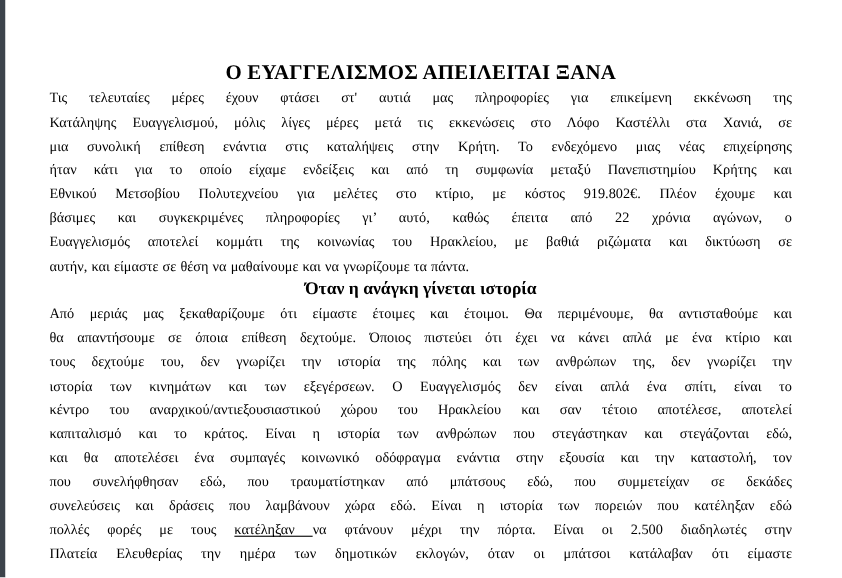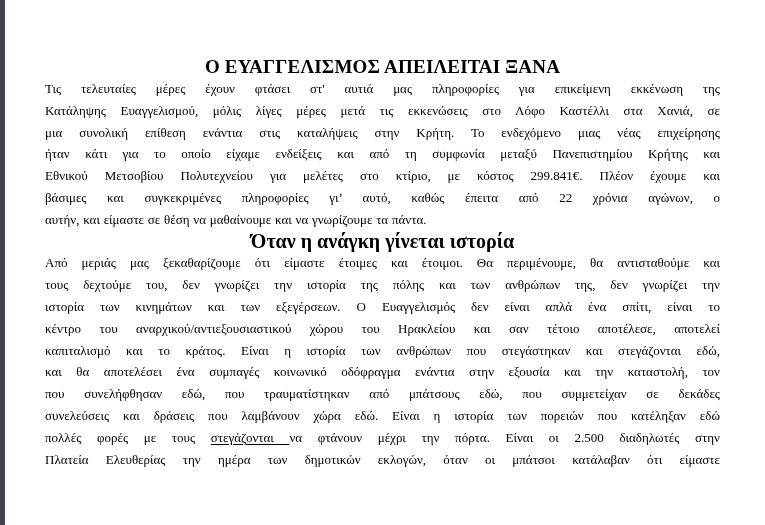--- a/index.html
+++ b/index.html
@@ -37,21 +37,21 @@
     font-weight: bold;
     font-size: 19px;
     line-height: 23px;
     height: 23px;
     text-align: center;
     letter-spacing: 0.2px;
     overflow: hidden;
   }
   .heading-line {
     font-weight: bold;
-    font-size: 20px;
+    font-size: 16px;
     line-height: 21.8px;
     height: 21.8px;
     text-align: center;
     overflow: hidden;
   }
   .text-line {
     font-size: 13px;
     line-height: 21.8px;
     height: 21.8px;
     text-align: justify;
@@ -76,31 +76,33 @@
 <div class="page">
   <div class="title">
       <div class="title-line">Ο ΕΥΑΓΓΕΛΙΣΜΟΣ ΑΠΕΙΛΕΙΤΑΙ ΞΑΝΑ</div>
     </div>
   <div class="content">
       <div>
         <div class="text-line">Τις τελευταίες μέρες έχουν φτάσει στ' αυτιά μας πληροφορίες για επικείμενη εκκένωση της</div>
         <div class="text-line">Κατάληψης Ευαγγελισμού, μόλις λίγες μέρες μετά τις εκκενώσεις στο Λόφο Καστέλλι στα Χανιά, σε</div>
         <div class="text-line">μια συνολική επίθεση ενάντια στις καταλήψεις στην Κρήτη. Το ενδεχόμενο μιας νέας επιχείρησης</div>
         <div class="text-line">ήταν κάτι για το οποίο είχαμε ενδείξεις και από τη συμφωνία μεταξύ Πανεπιστημίου Κρήτης και</div>
-        <div class="text-line">Εθνικού Μετσοβίου Πολυτεχνείου για μελέτες στο κτίριο, με κόστος 299.841€. Πλέον έχουμε και</div>
+        <div class="text-line">Εθνικού Μετσοβίου Πολυτεχνείου για μελέτες στο κτίριο, με κόστος 919.802€. Πλέον έχουμε και</div>
         <div class="text-line">βάσιμες και συγκεκριμένες πληροφορίες γι’ αυτό, καθώς έπειτα από 22 χρόνια αγώνων, ο</div>
+        <div class="text-line">Ευαγγελισμός αποτελεί κομμάτι της κοινωνίας του Ηρακλείου, με βαθιά ριζώματα και δικτύωση σε</div>
         <div class="text-line no-justify">αυτήν, και είμαστε σε θέση να μαθαίνουμε και να γνωρίζουμε τα πάντα.</div>
       </div>
       <div class="heading-line">Όταν η ανάγκη γίνεται ιστορία</div>
       <div>
         <div class="text-line">Από μεριάς μας ξεκαθαρίζουμε ότι είμαστε έτοιμες και έτοιμοι. Θα περιμένουμε, θα αντισταθούμε και</div>
+        <div class="text-line">θα απαντήσουμε σε όποια επίθεση δεχτούμε. Όποιος πιστεύει ότι έχει να κάνει απλά με ένα κτίριο και</div>
         <div class="text-line">τους δεχτούμε του, δεν γνωρίζει την ιστορία της πόλης και των ανθρώπων της, δεν γνωρίζει την</div>
         <div class="text-line">ιστορία των κινημάτων και των εξεγέρσεων. Ο Ευαγγελισμός δεν είναι απλά ένα σπίτι, είναι το</div>
         <div class="text-line">κέντρο του αναρχικού/αντιεξουσιαστικού χώρου του Ηρακλείου και σαν τέτοιο αποτέλεσε, αποτελεί</div>
         <div class="text-line">καπιταλισμό και το κράτος. Είναι η ιστορία των ανθρώπων που στεγάστηκαν και στεγάζονται εδώ,</div>
         <div class="text-line">και θα αποτελέσει ένα συμπαγές κοινωνικό οδόφραγμα ενάντια στην εξουσία και την καταστολή, τον</div>
         <div class="text-line">που συνελήφθησαν εδώ, που τραυματίστηκαν από μπάτσους εδώ, που συμμετείχαν σε δεκάδες</div>
         <div class="text-line">συνελεύσεις και δράσεις που λαμβάνουν χώρα εδώ. Είναι η ιστορία των πορειών που κατέληξαν εδώ</div>
-        <div class="text-line">πολλές φορές με τους <u>στεγάζονται </u>να φτάνουν μέχρι την πόρτα. Είναι οι 2.500 διαδηλωτές στην</div>
+        <div class="text-line">πολλές φορές με τους <u>κατέληξαν </u>να φτάνουν μέχρι την πόρτα. Είναι οι 2.500 διαδηλωτές στην</div>
         <div class="text-line">Πλατεία Ελευθερίας την ημέρα των δημοτικών εκλογών, όταν οι μπάτσοι κατάλαβαν ότι είμαστε</div>
       </div>
     </div>
 </div>
 
 </body></html>

